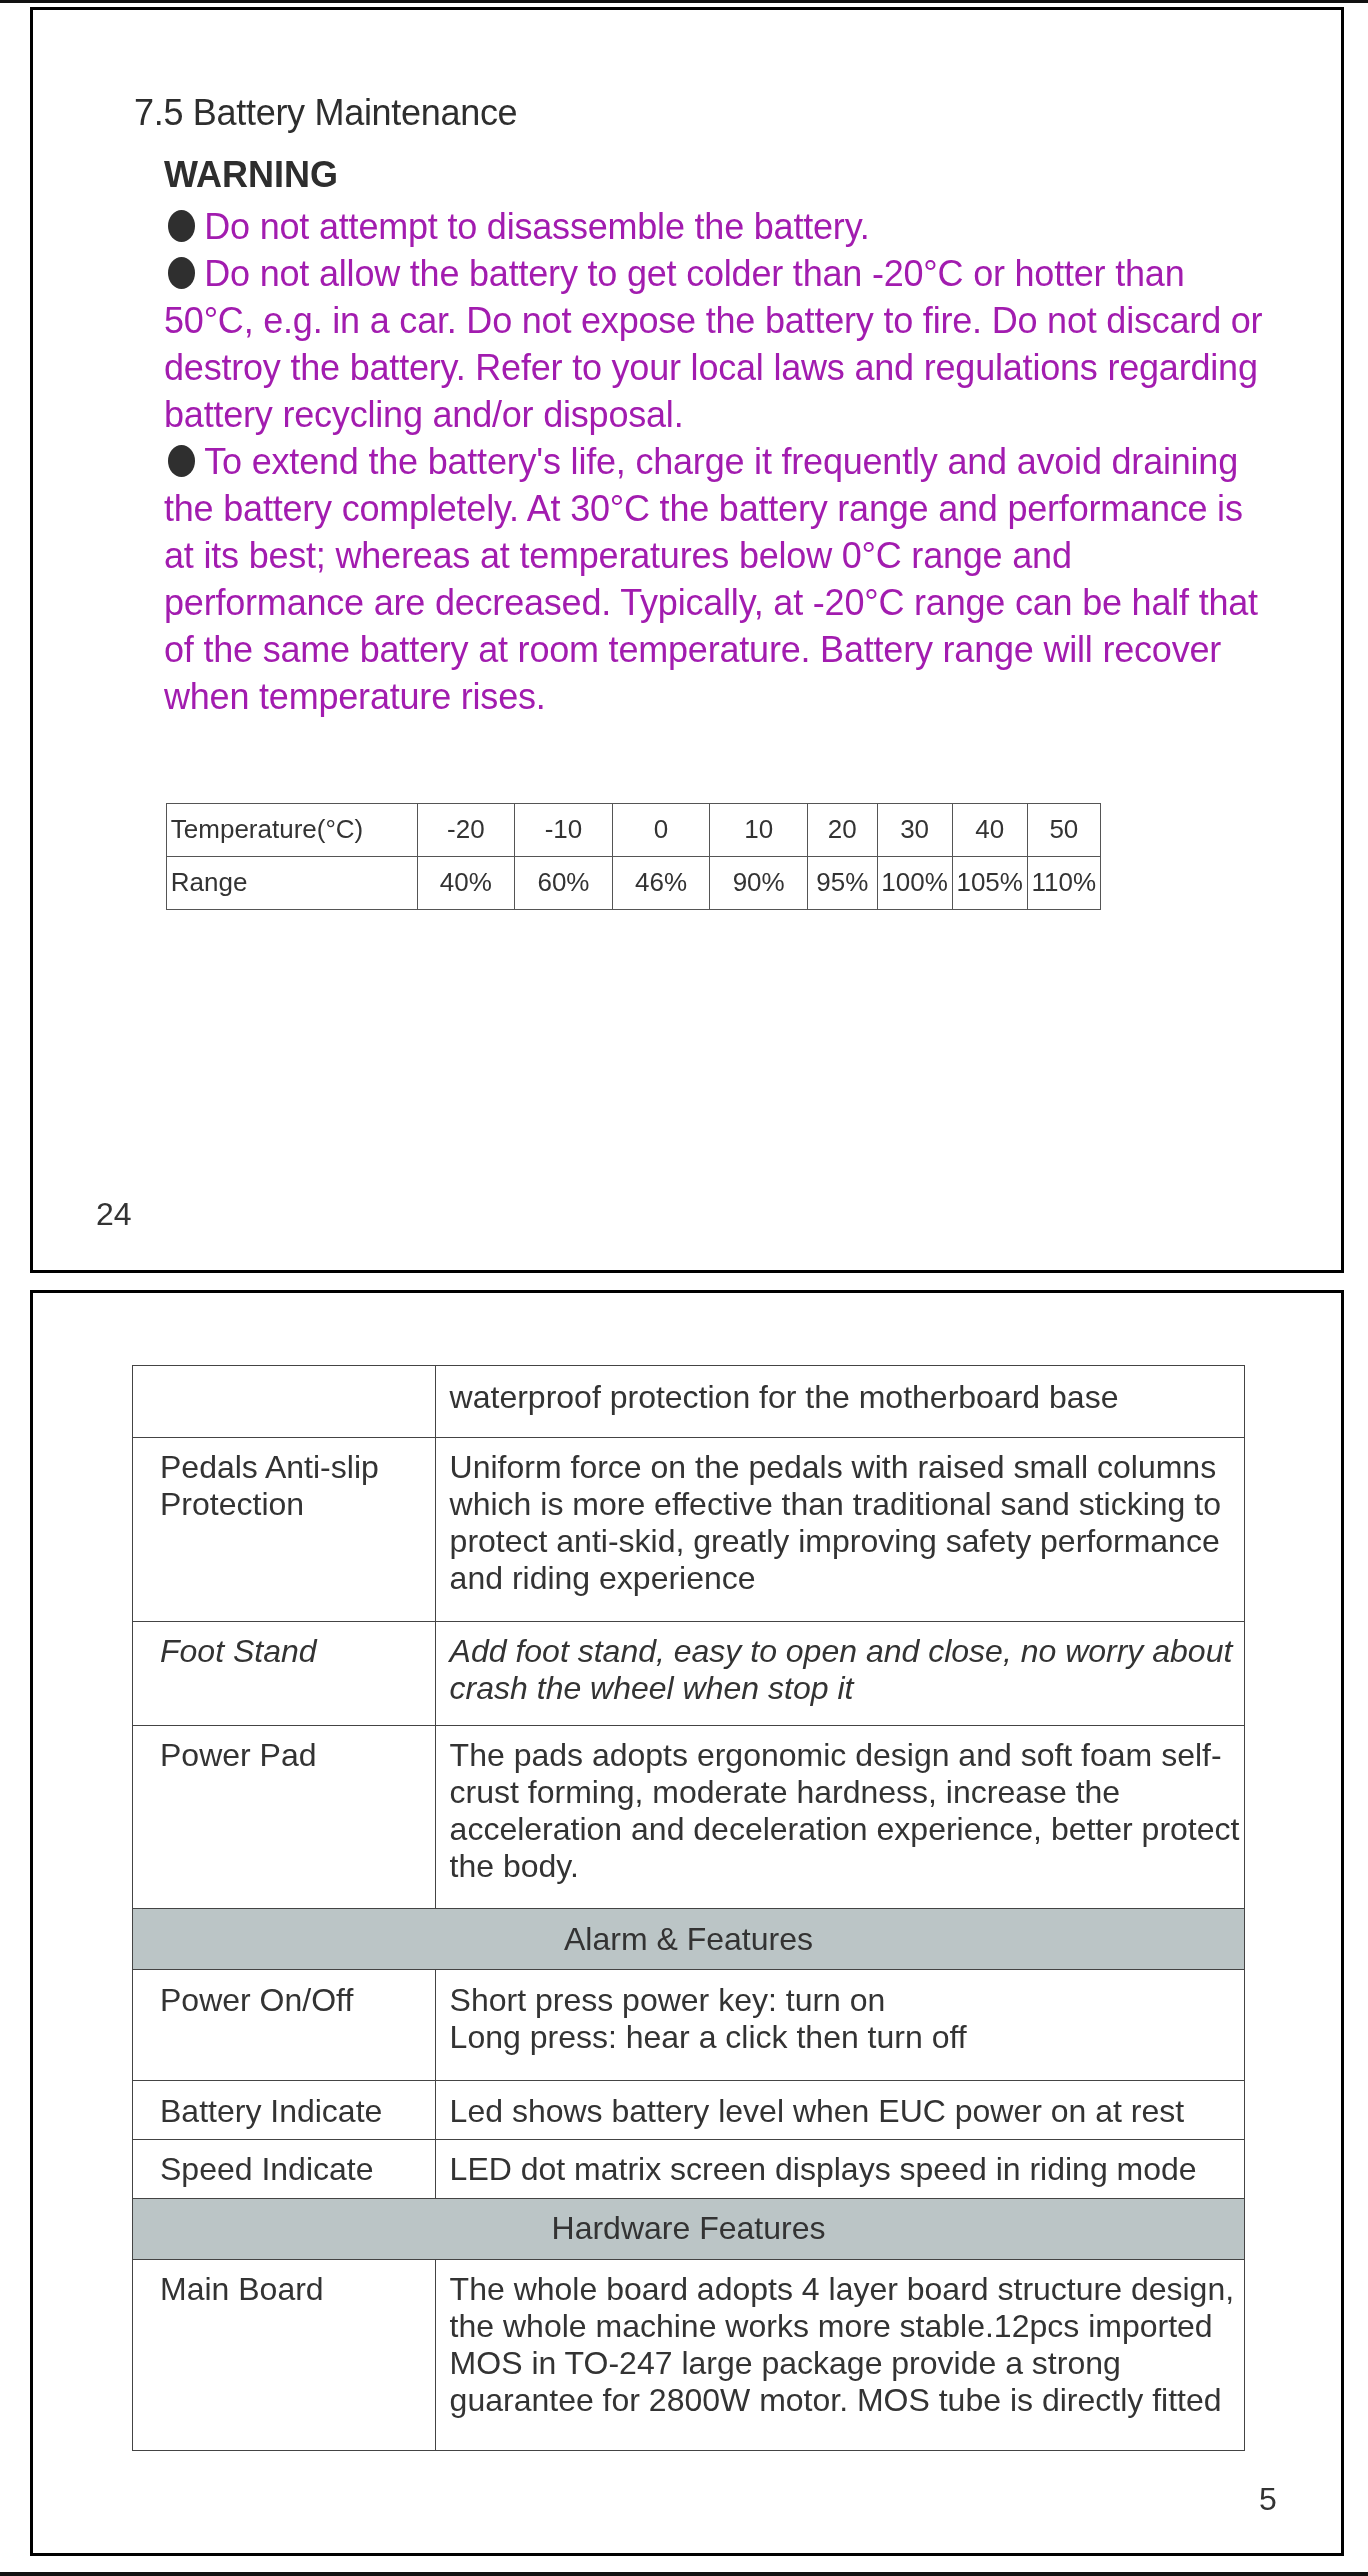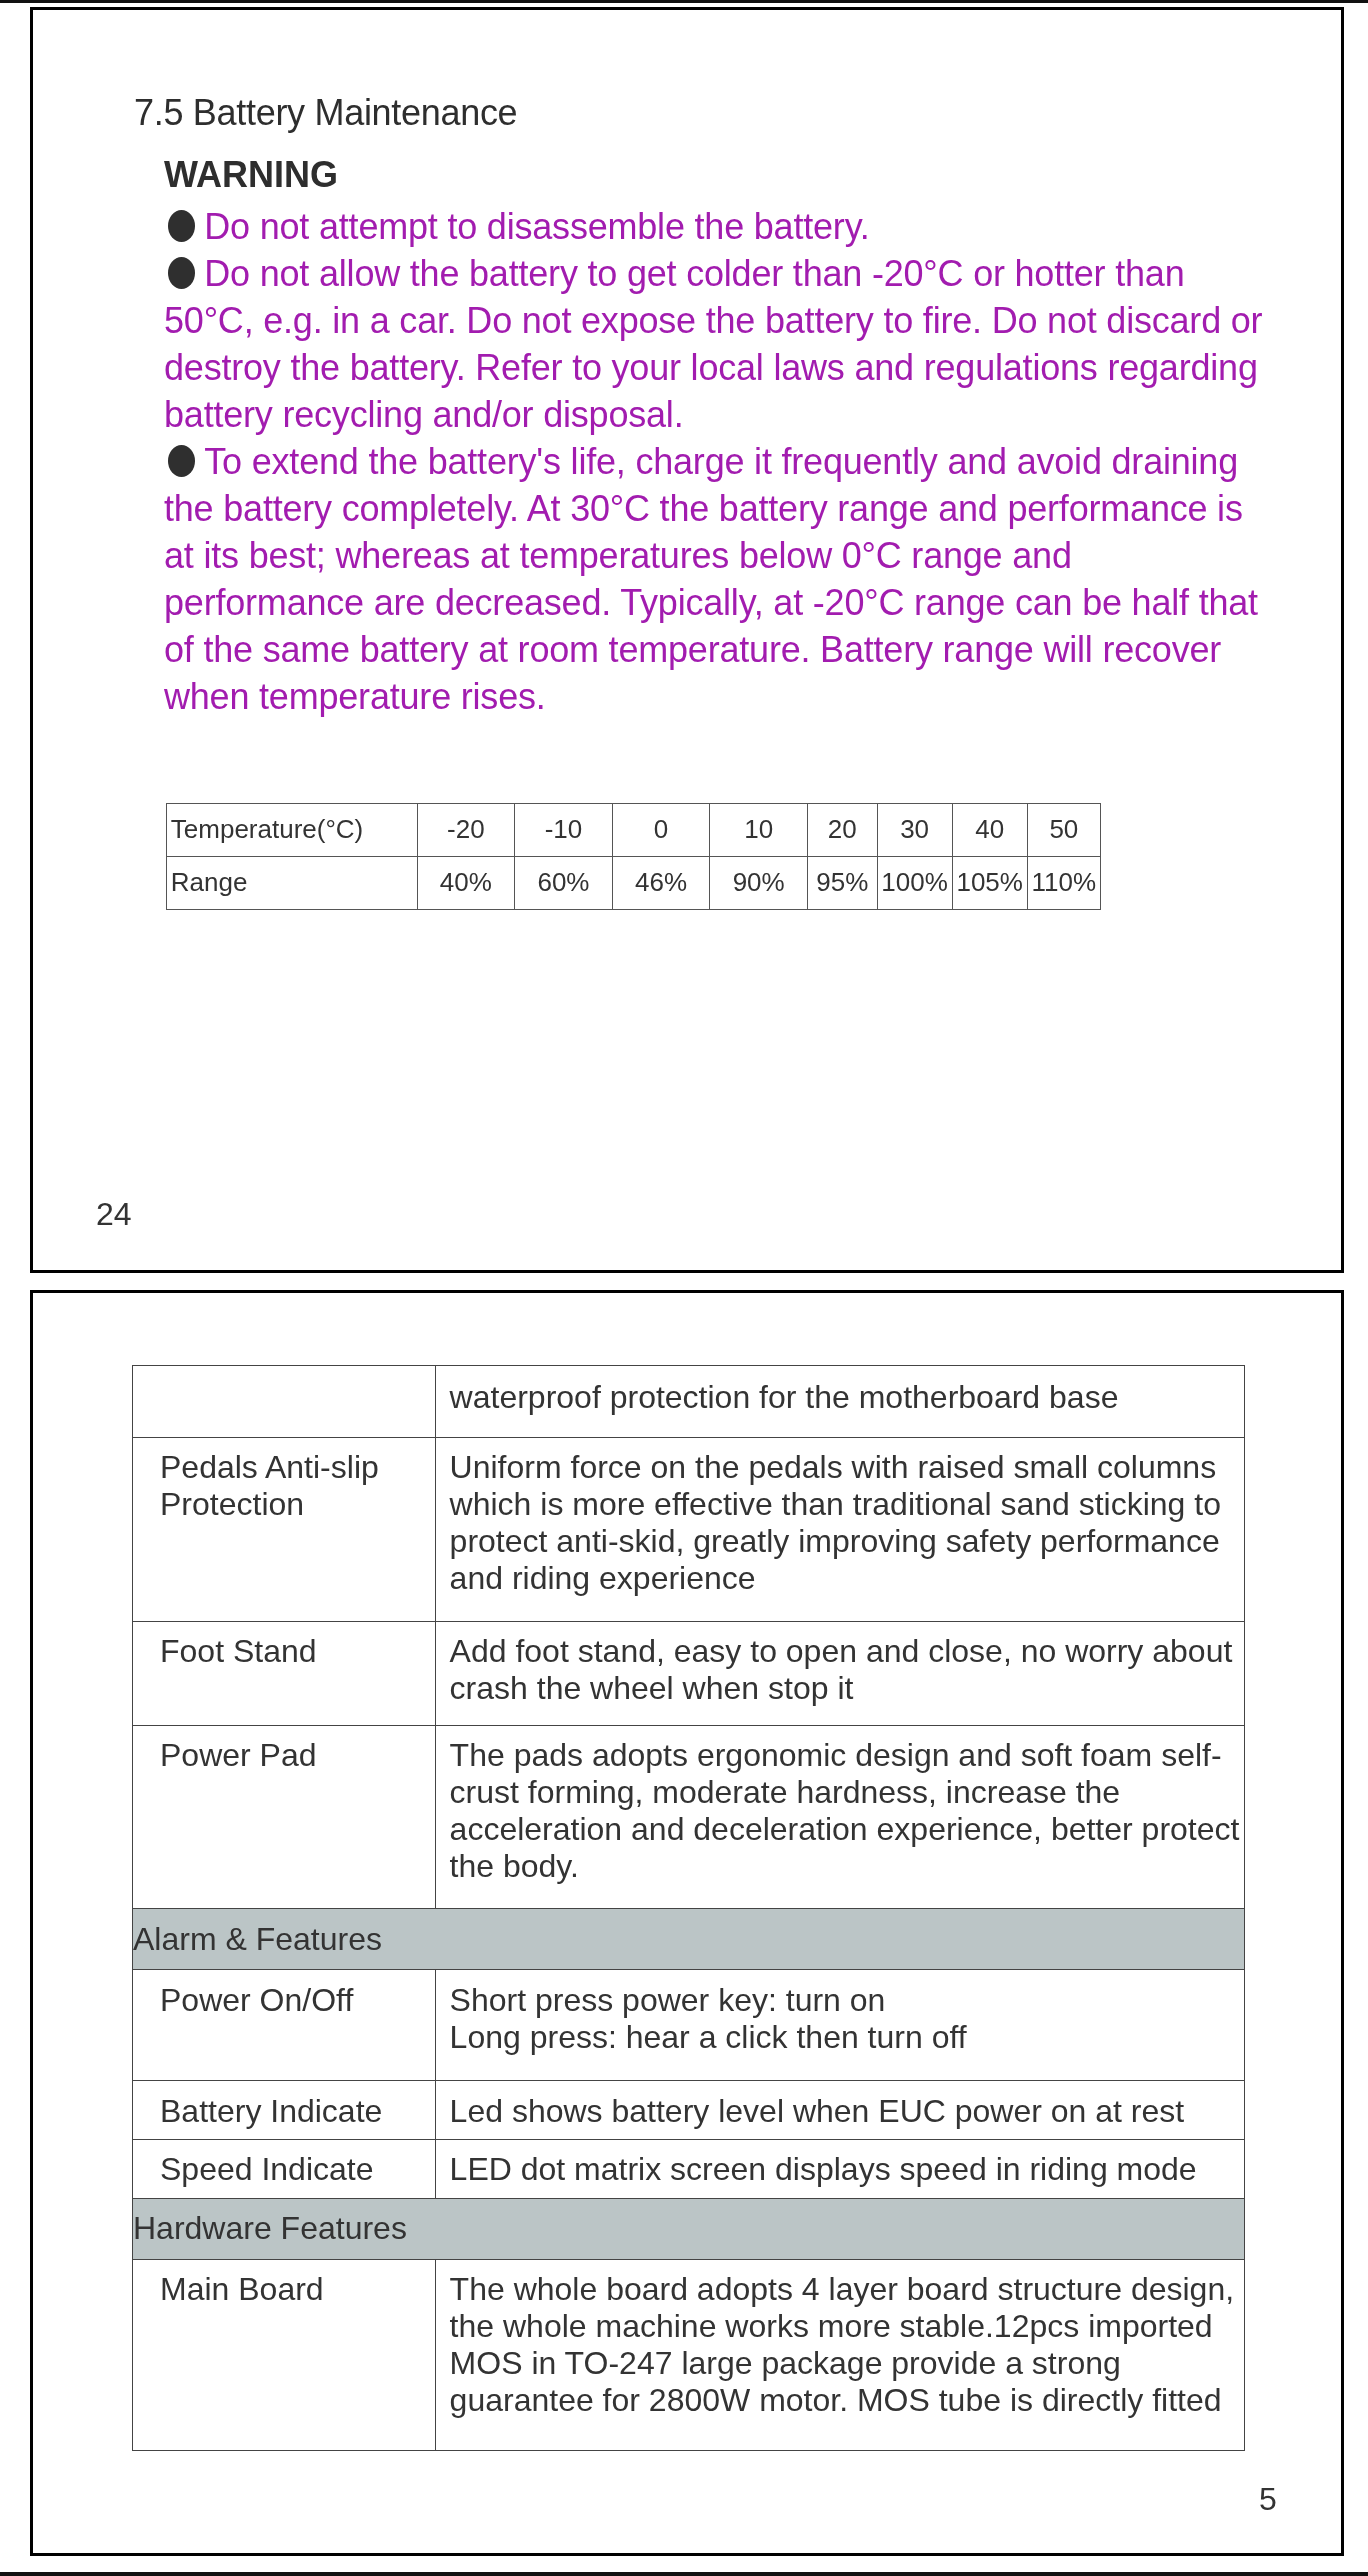--- a/index.html
+++ b/index.html
@@ -31,24 +31,24 @@
 
   .page-num { position: absolute; font-size: 32px; color: #333; }
   #page-a .page-num { left: 63px; top: 1186px; }
   #page-b .page-num { left: 1226px; top: 1188px; }
 
   table.spec { position: absolute; left: 99px; top: 72px; width: 1113px; border-collapse: collapse;
                font-size: 32px; color: #333; line-height: 37px; }
   table.spec td { border: 1.9px solid #444; vertical-align: top; padding: 11.4px 13.3px 9.5px 13.3px; }
   table.spec td.k { width: 262px; padding-left: 27px; }
   table.spec td.v { padding-left: 13.3px; padding-right: 3.8px; }
-  table.spec tr.hdr td { background: #bbc5c6; padding: 11.4px 0; }
+  table.spec tr.hdr td { background: #bbc5c6; text-align: center; padding: 11.4px 0; }
   table.spec tr.r-water td { height: 48px; padding-top: 13.3px; }
   table.spec tr.r-pedal td { height: 162px; }
-  table.spec tr.r-foot td { height: 82px; }
+  table.spec tr.r-foot td { height: 82px; font-style: italic; }
   table.spec tr.r-pad td { height: 162px; }
   table.spec tr.r-power td { height: 89px; }
   table.spec tr.r-main td { height: 169px; }
 </style>
 </head>
 <body>
 
 <div class="top-rule"></div>
 
 <div class="page" id="page-a">

